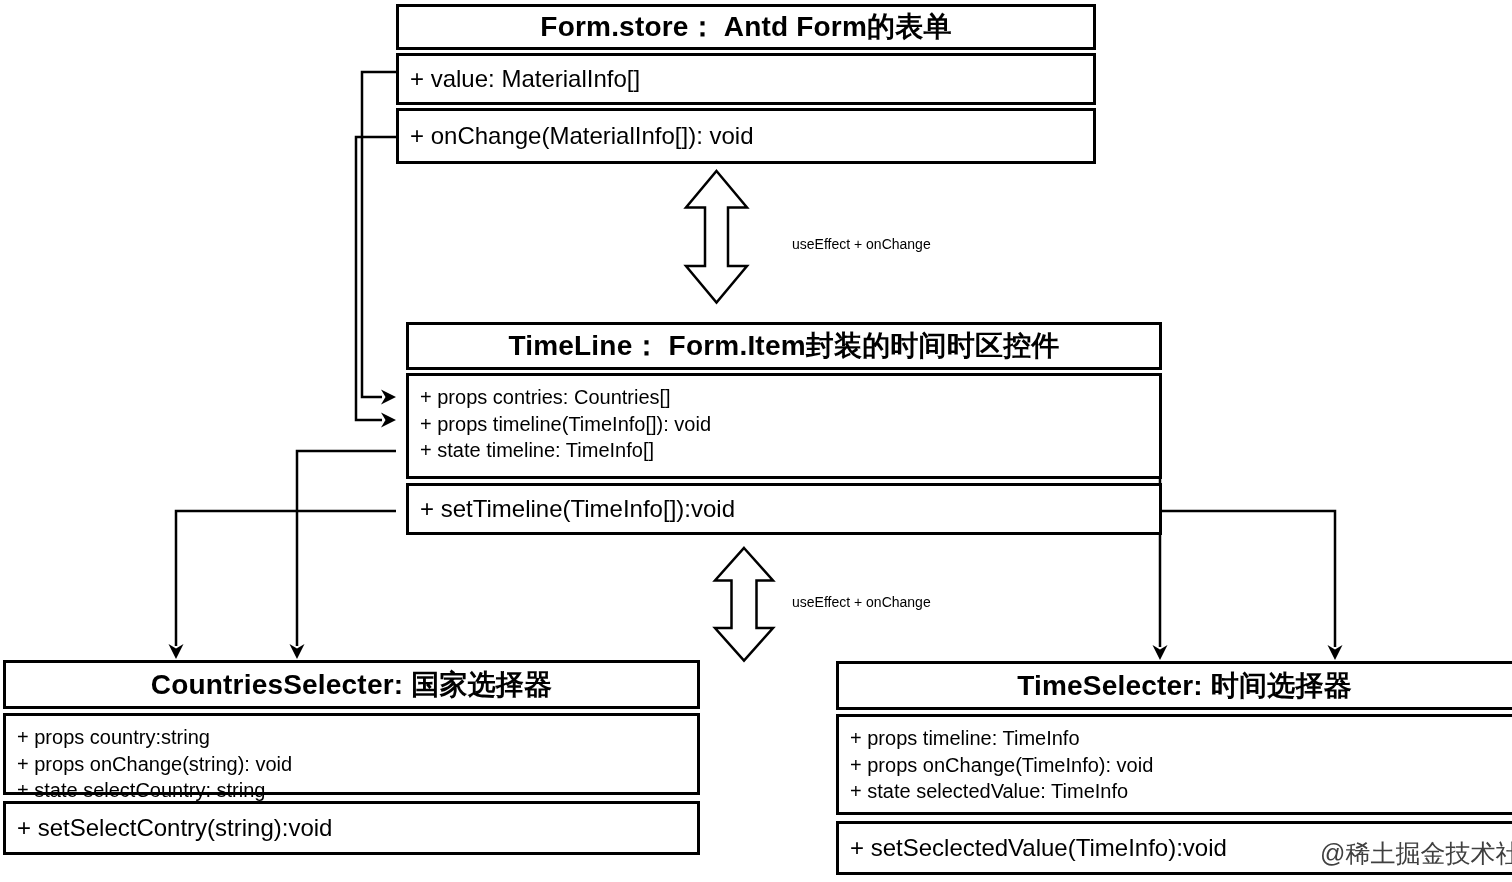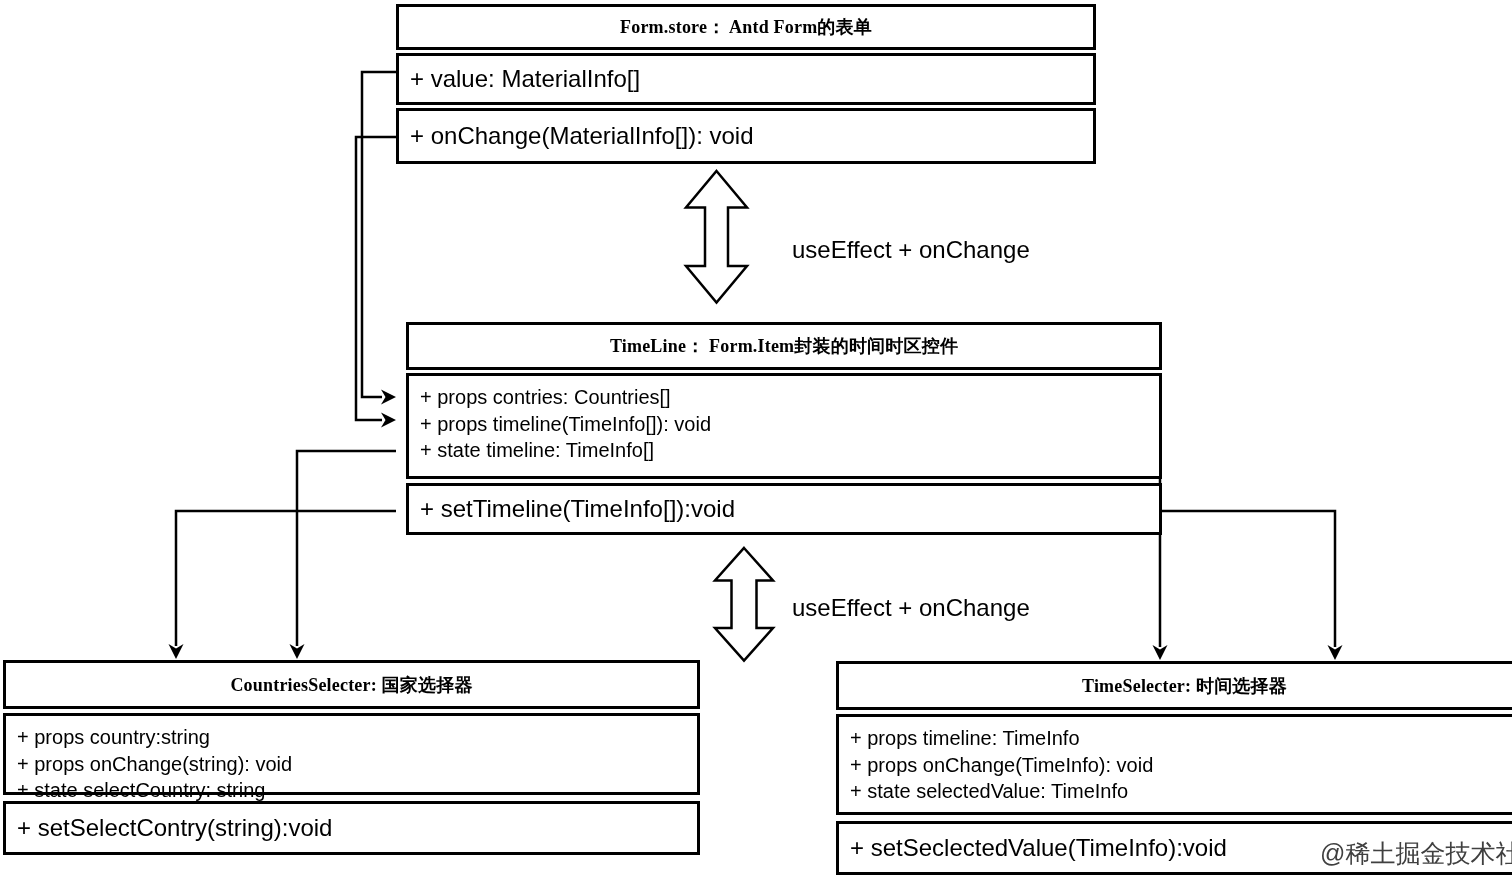--- a/index.html
+++ b/index.html
@@ -12,38 +12,37 @@
     overflow:hidden;
   }
   .uml-class{position:absolute;}
   .compartment{
     border:3px solid #000;
     background:#fff;
     box-sizing:border-box;
   }
   .class-title{
     font-weight:bold;
-    font-size:18px;
+    font-size:28px;
     display:flex;align-items:center;justify-content:center;
     letter-spacing:0.2px;
-    font-family:Liberation Serif, serif;
   }
   .rows{
     font-size:20px;
     line-height:26.5px;
     padding:8px 0 0 11px;
   }
   .single-row{
     display:flex;align-items:center;
     font-size:24px;
     padding-left:11px;
   }
   .edge-label{
     position:absolute;
-    font-size:24px;
+    font-size:14px;
     white-space:nowrap;
   }
   .watermark{
     position:absolute;
     left:1320px;top:837px;
     font-size:25px;
     color:#404040;
     white-space:nowrap;
   }
   svg.overlay{

